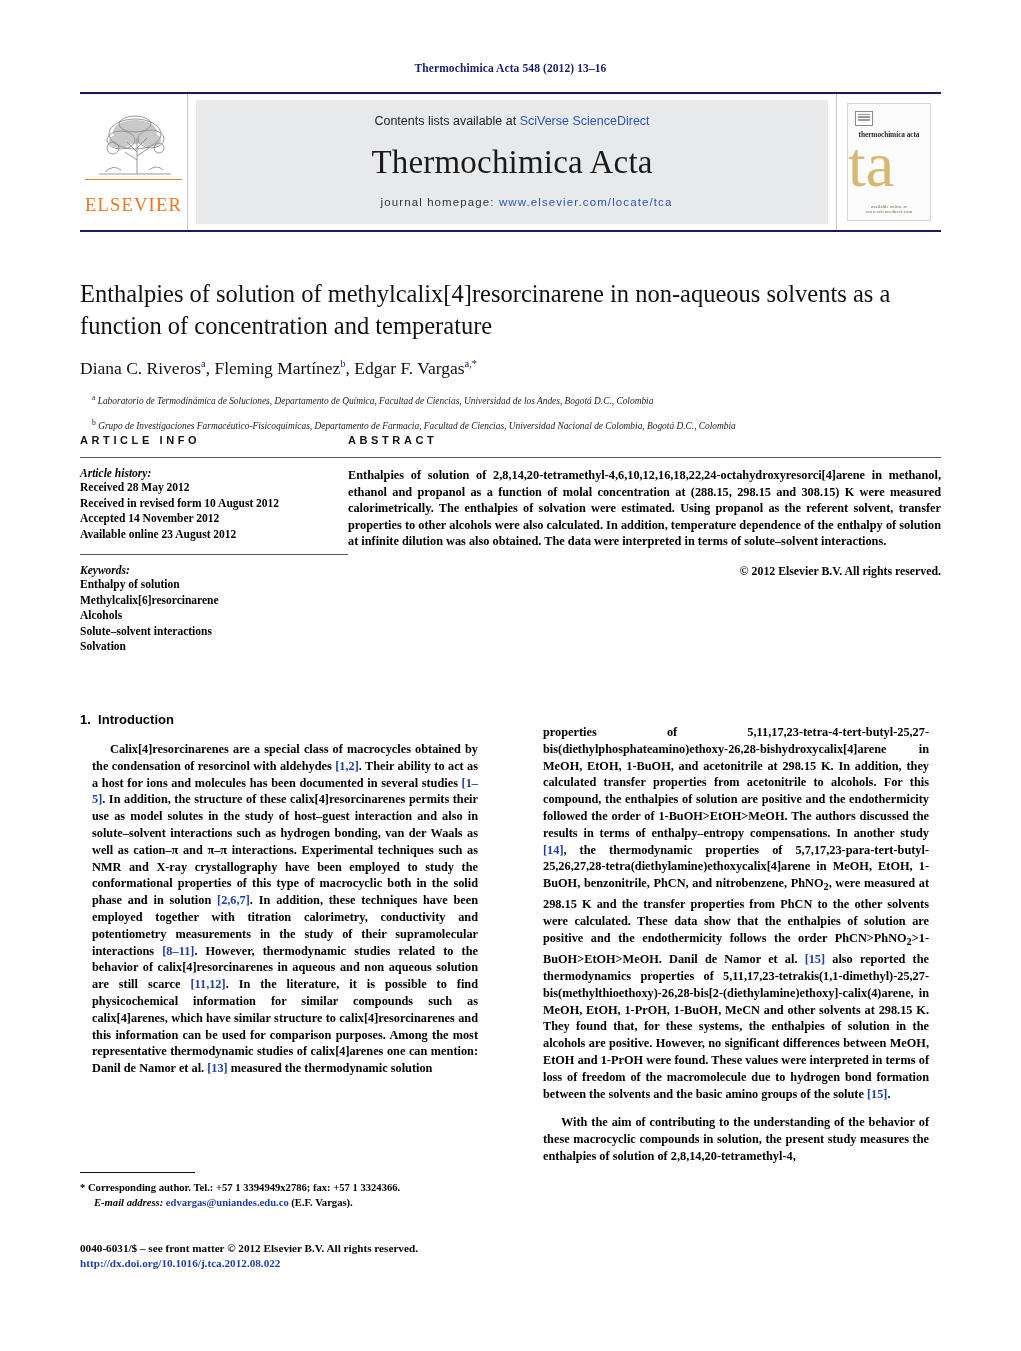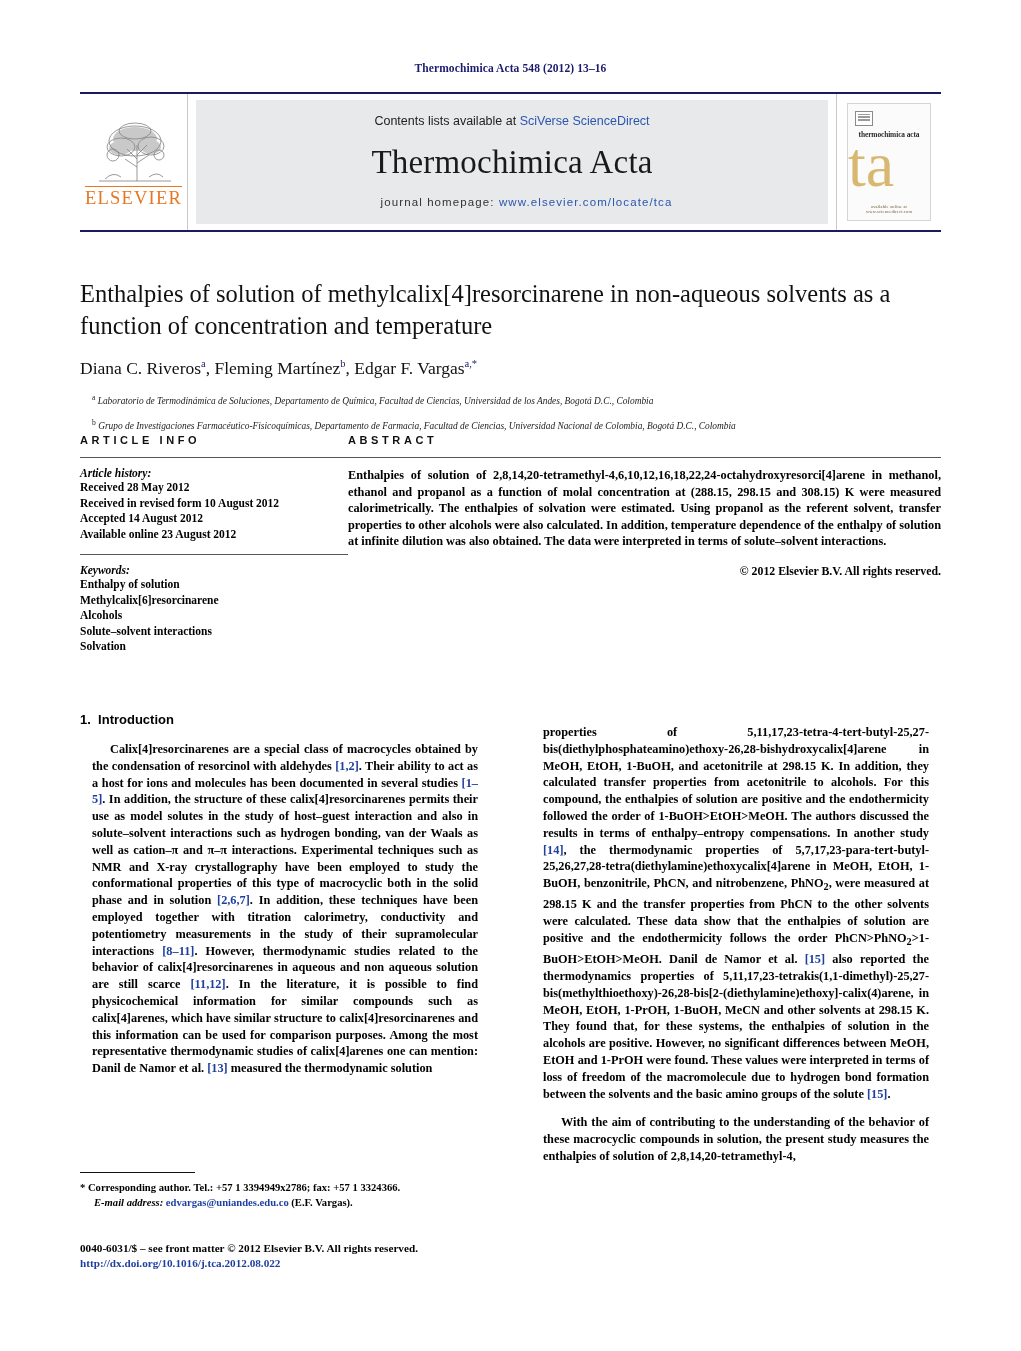--- a/index.html
+++ b/index.html
@@ -61,21 +61,21 @@
   }
   .elsevier-tree { display:block; }
   .elsevier-word {
     font-family: "Liberation Serif", serif;
     font-size: 18.5px;
     letter-spacing: 1.2px;
     color: #e87722;
     line-height: 1;
     margin-top: 1px;
     border-top: 1.2px solid #e87722;
-    padding-top: 2px;
+    padding-top: 16px;
   }
   .mast-center {
     flex: 1 1 auto;
     background: #e8e9eb;
     display: flex;
     flex-direction: column;
     align-items: center;
     justify-content: space-between;
     padding: 14px 10px 16px 10px;
     box-sizing: border-box;
@@ -335,21 +335,21 @@
   </div>
 
   <div class="info-abstract">
 
     <div class="col-info">
       <div class="sec-head">ARTICLE INFO</div>
       <hr class="rule">
       <p class="hist-label">Article history:</p>
       <p class="hist-line">Received 28 May 2012</p>
       <p class="hist-line">Received in revised form 10 August 2012</p>
-      <p class="hist-line">Accepted 14 August 2012</p>
+      <p class="hist-line">Accepted 14 November 2012</p>
       <p class="hist-line">Available online 23 August 2012</p>
       <hr class="rule-thin">
       <p class="kw-label">Keywords:</p>
       <p class="kw-line">Enthalpy of solution</p>
       <p class="kw-line">Methylcalix[6]resorcinarene</p>
       <p class="kw-line">Alcohols</p>
       <p class="kw-line">Solute–solvent interactions</p>
       <p class="kw-line">Solvation</p>
     </div>
 

